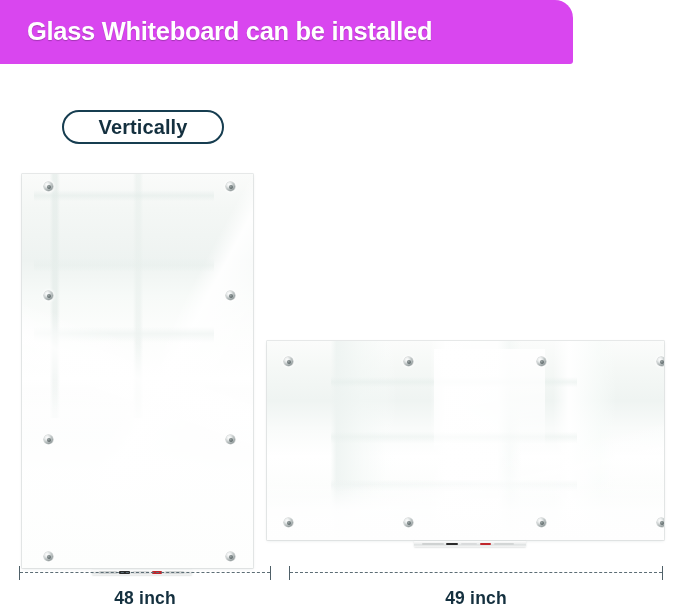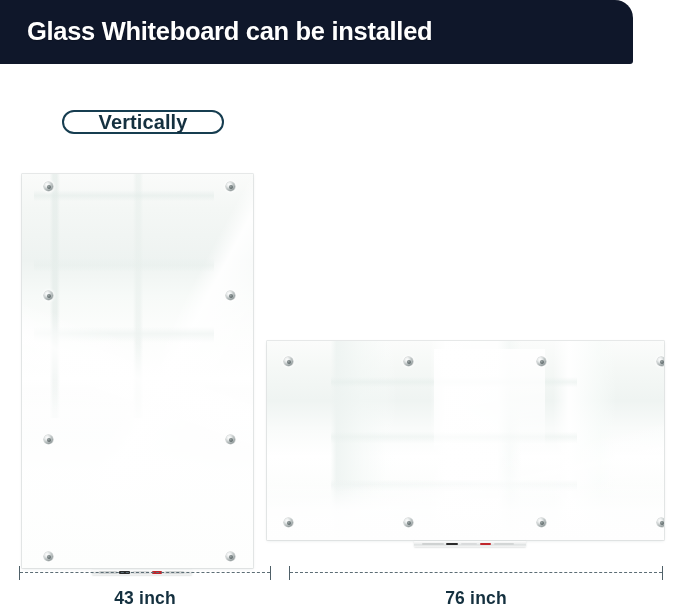--- a/index.html
+++ b/index.html
@@ -13,22 +13,22 @@
   #page{
     position:relative;
     width:679px; height:614px;
     background:#ffffff;
   }
 
   
   #header-banner{
     position:absolute;
     left:0; top:0;
-    width:633px; height:64px;
-    background:#0f172a;
+    width:573px; height:64px;
+    background:#d946ef;
     border-top-right-radius:18px;
     border-bottom-right-radius:3px;
     padding-left:48px;
   }
   #header-title{
     position:absolute;
     left:27px; top:17px;
     font-size:25.5px;
     font-weight:bold;
     color:#ffffff;
@@ -47,21 +47,21 @@
     align-items:center;
     justify-content:center;
     color:#14303f;
     font-size:20px;
     font-weight:bold;
     letter-spacing:0.1px;
     white-space:nowrap;
   }
   #pill-vertical{
     left:62px; top:110px;
-    width:162px; height:24px;
+    width:162px; height:34px;
   }
   #pill-horizontal{
     left:387px; top:268px;
     width:184px; height:40px;
   }
 
   
   .glass{
     position:absolute;
     overflow:hidden;
@@ -330,21 +330,21 @@
       <div class="marker" style="width:10px; margin-left:3px;  background:#c0272d;"></div>
       <div class="marker" style="width:19px; margin-left:3px;  background:#d3d6d6;"></div>
     </div>
   </div>
 
   <div class="dimline" id="dim-vertical">
     <div class="cap left"></div>
     <div class="dash"></div>
     <div class="cap right"></div>
   </div>
-  <div class="dimlabel" id="dim-vertical-label">43 inch</div>
+  <div class="dimlabel" id="dim-vertical-label">48 inch</div>
 
 
   <div class="glass" id="panel-horizontal">
     <div class="refl" id="ph-base"></div>
     <div class="refl" id="ph-mull"></div>
     <div class="refl" id="ph-rows"></div>
     <div class="refl" id="ph-window"></div>
     <div class="refl" id="ph-glare"></div>
     <div class="refl" id="ph-floor"></div>
 
@@ -366,15 +366,15 @@
       <div class="marker" style="width:11px; margin-left:3px;  background:#c0272d;"></div>
       <div class="marker" style="width:20px; margin-left:3px;  background:#d3d6d6;"></div>
     </div>
   </div>
 
   <div class="dimline" id="dim-horizontal">
     <div class="cap left"></div>
     <div class="dash"></div>
     <div class="cap right"></div>
   </div>
-  <div class="dimlabel" id="dim-horizontal-label">76 inch</div>
+  <div class="dimlabel" id="dim-horizontal-label">49 inch</div>
 
 </div>
 
 </body></html>

